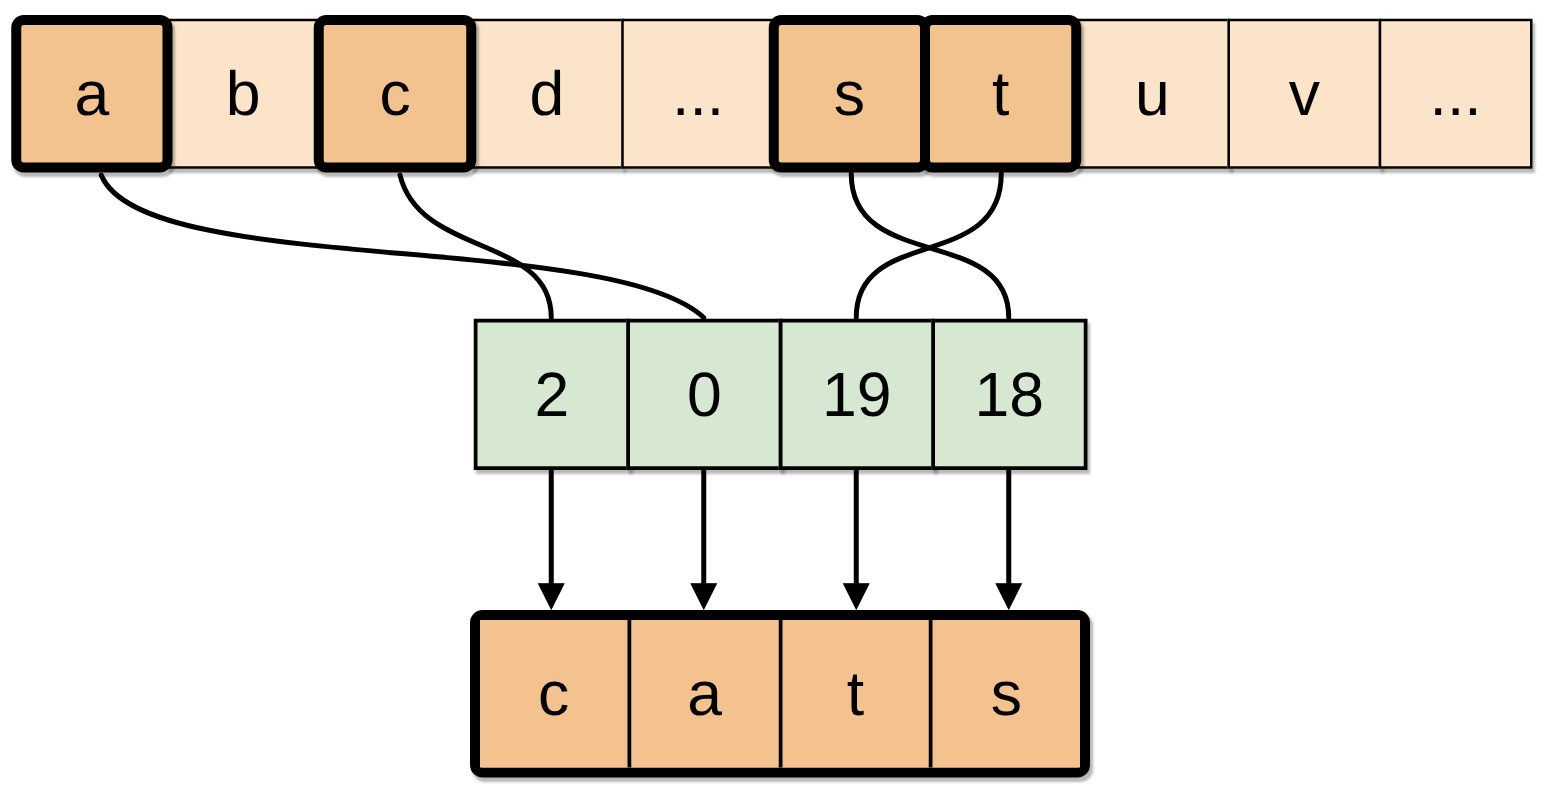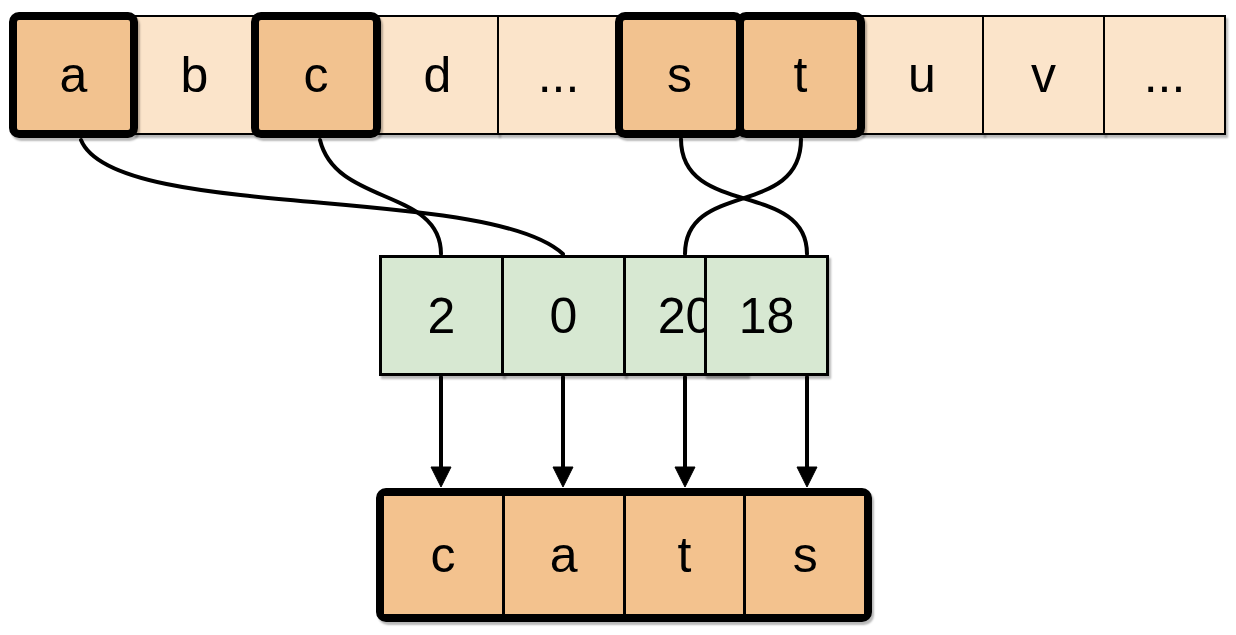--- a/index.html
+++ b/index.html
@@ -139,23 +139,23 @@
   </div>
 
   <div>
     <div class="cell index" style="left:379px">
         <span>2</span>
       </div>
     <div class="cell index" style="left:501px">
         <span>0</span>
       </div>
     <div class="cell index" style="left:623px">
-        <span>20</span>
+        <span>19</span>
       </div>
-    <div class="cell index" style="left:704px">
+    <div class="cell index" style="left:745px">
         <span>18</span>
       </div>
   </div>
 
   <div class="word-box">
     <div class="word-cell">
         <span>c</span>
       </div>
     <div class="word-cell">
         <span>a</span>

